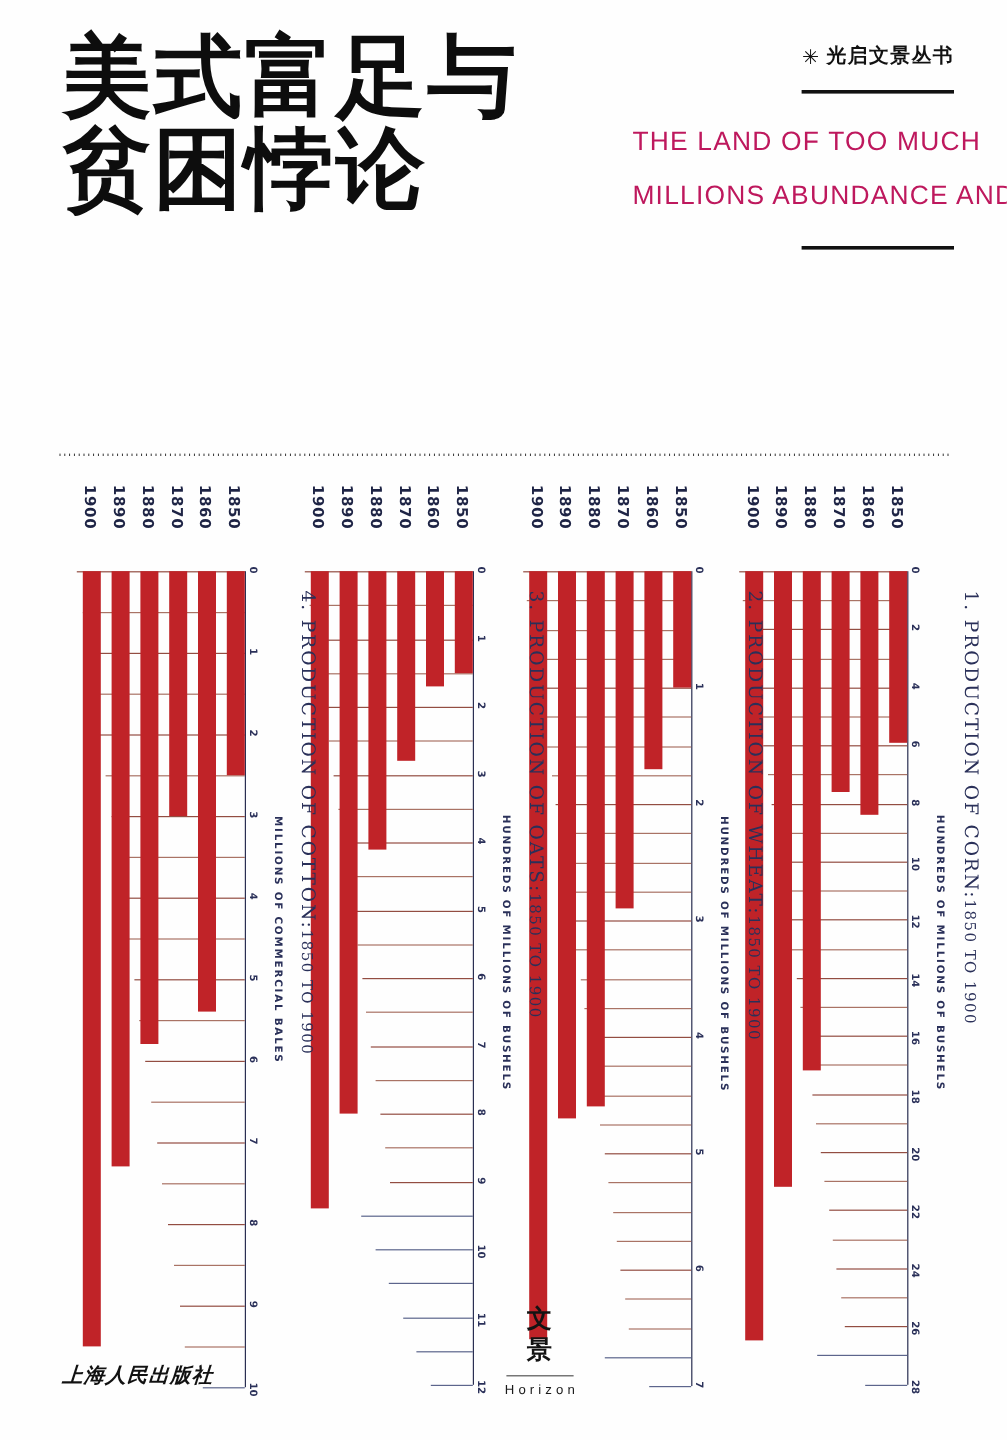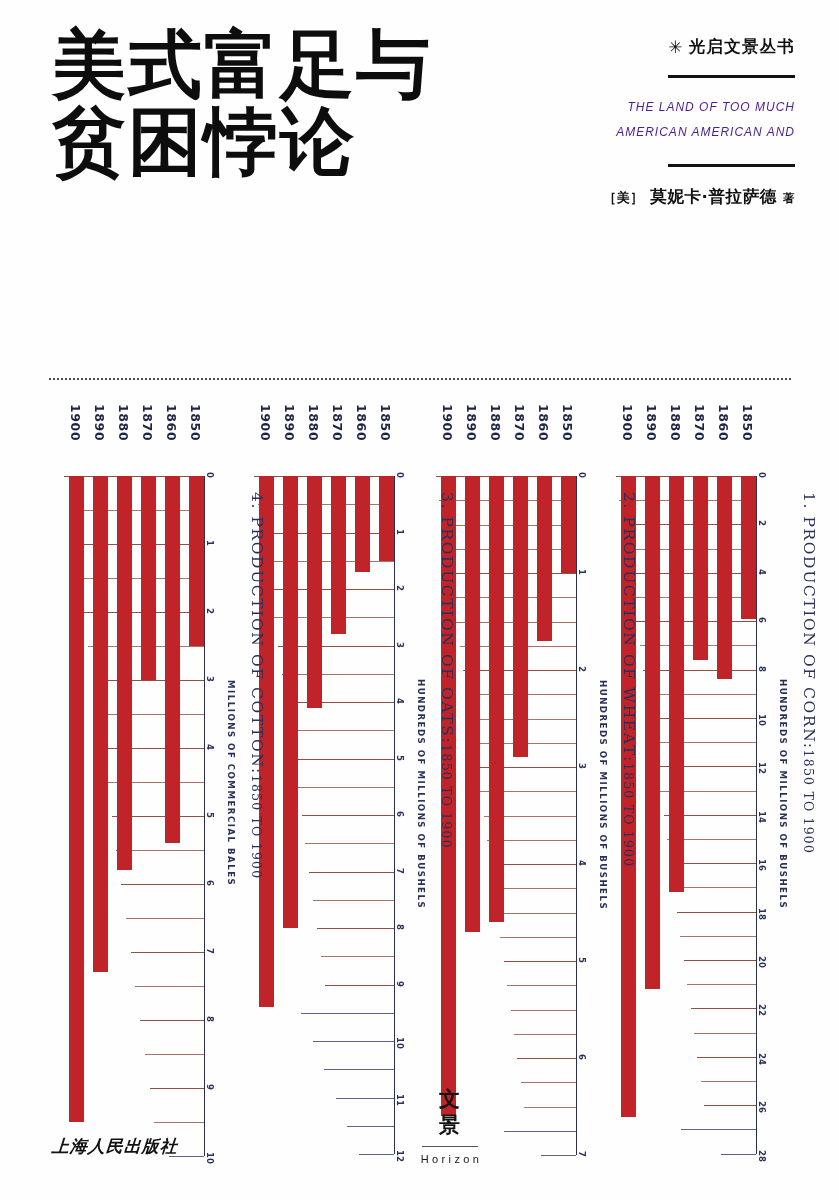--- a/index.html
+++ b/index.html
@@ -40,24 +40,23 @@
     font-size:15.5px;font-weight:700;color:#111;letter-spacing:1px;
     white-space:nowrap;
   }
   .editor-row .small{font-size:11.5px;font-weight:700;margin-left:7px;letter-spacing:0;}
 
   .rule{height:3px;background:#111;width:127px;margin:17px 0 17px auto;}
   .rule.b{margin-top:20px;margin-bottom:19px;}
 
   .en-title{
     font-family:"Liberation Sans","DejaVu Sans",sans-serif;
-    font-size:12px;font-weight:400;color:#4c1d95;
+    font-size:22px;font-weight:400;color:#be185d;
     letter-spacing:1.0px;line-height:2.05;
     white-space:nowrap;
-    font-style:italic;
   }
   .author-row{
     font-family:"DejaVu Sans","Liberation Sans",sans-serif;
     font-size:16.5px;font-weight:700;color:#111;letter-spacing:0.6px;
     white-space:nowrap;
   }
   .author-row .small{font-size:11.5px;margin-left:6px;}
   .author-row .brk{font-size:13px;}
   .translator-row{
     margin-top:11px;
@@ -166,29 +165,25 @@
 
       <div class="series-row">
         <span class="ast">✳</span><span>光启文景丛书</span>
       </div>
 
 
       <div class="rule"></div>
 
       <div class="en-title">
         <div>THE LAND OF TOO MUCH</div>
-        <div>AMERICAN  AMERICAN AND</div>
+        <div>MILLIONS  ABUNDANCE AND</div>
       </div>
 
       <div class="rule b"></div>
 
-      <div class="author-row">
-        <span class="brk">［美］</span>
-        <span>莫妮卡·普拉萨德</span><span class="small">著</span>
-      </div>
 
 
     </div>
   </div>
 
   <div class="divider"></div>
 
   <div class="charts" id="charts">
       <div class="chart" style="left: 600px; width: 210px; height: 790px;">
         <div class="chart-inner">

